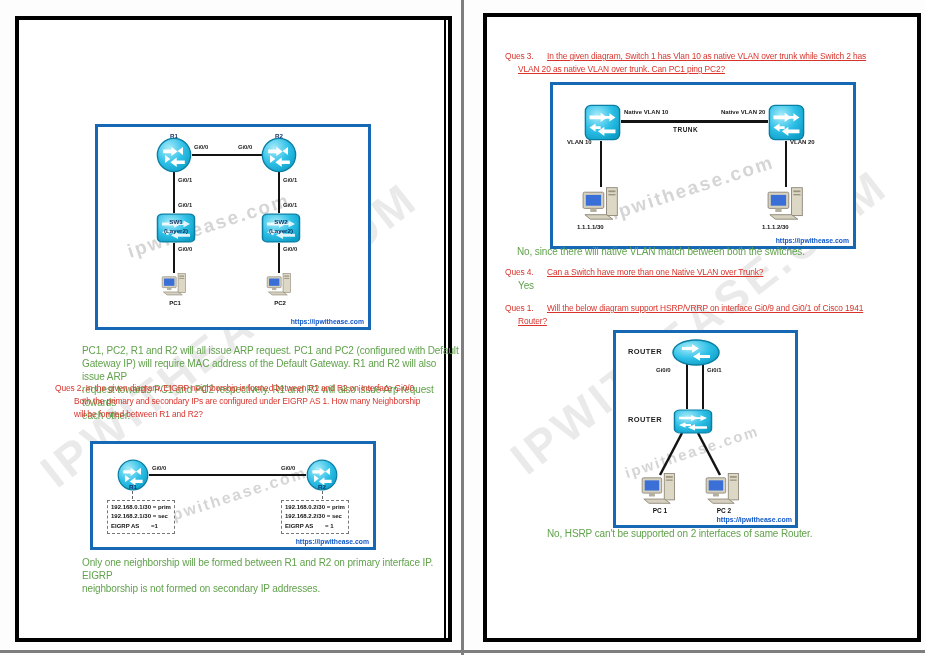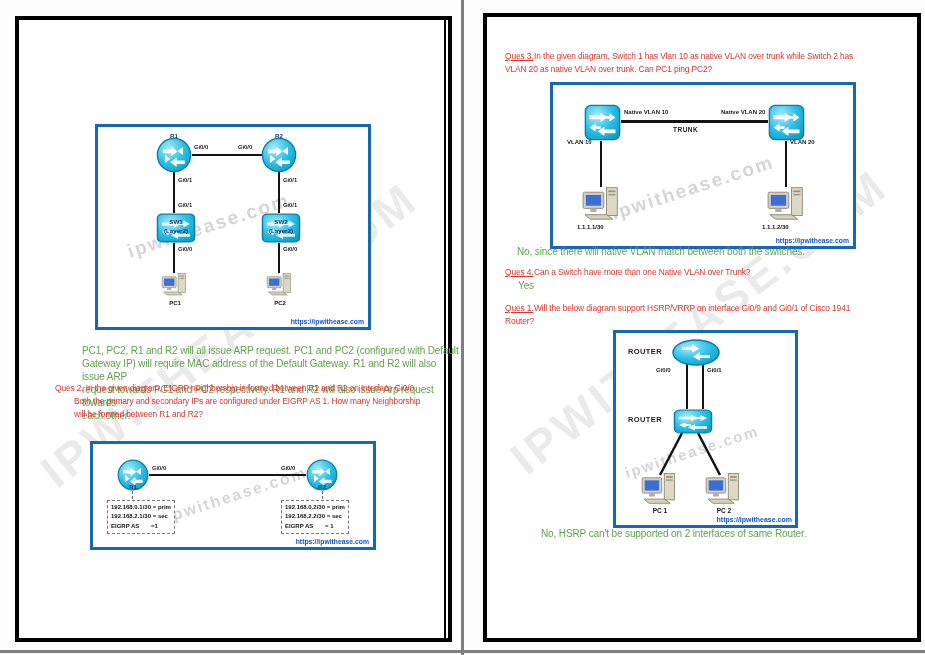--- a/index.html
+++ b/index.html
@@ -5,22 +5,22 @@
   html,body{margin:0;padding:0;}
   body{width:925px;height:655px;position:relative;background:#fdfdfd;font-family:"Liberation Sans",sans-serif;overflow:hidden;}
   .page{position:absolute;background:#fff;border:4px solid #000;}
   .inner-edge{position:absolute;right:2px;top:0;bottom:0;width:2px;background:#000;}
   .vdivider{position:absolute;left:461px;top:0;width:3px;height:655px;background:#7e7e7e;}
   .hbar{position:absolute;left:0;top:650px;width:925px;height:3px;background:#7e7e7e;}
   .title{position:absolute;top:28px;left:0;right:0;text-align:center;font-weight:bold;font-size:11.5px;line-height:18px;color:#111;}
   .title span{text-decoration:underline;}
   .q{position:absolute;color:#d8342c;font-size:8.4px;line-height:13px;letter-spacing:-0.12px;}
   .hang{white-space:pre-line;padding-left:19px;text-indent:-19px;}
-  .p2q .lbl{position:absolute;left:0;top:0;text-decoration:underline;}
-  .p2q .txt{display:block;text-indent:29px;white-space:pre-line;}
+  .p2q .lbl{position:absolute;left:0;top:0;}
+  .p2q .txt{display:block;margin-left:13px;text-indent:29px;white-space:pre-line;text-decoration:underline;}
   .ans{position:absolute;color:#61a24c;font-size:10px;line-height:13px;letter-spacing:-0.12px;white-space:pre-line;}
   .diagram{position:absolute;border:3px solid #1668b4;background:#fff;overflow:hidden;}
   .line{position:absolute;background:#141414;}
   .dash{position:absolute;border-left:1px dashed #666;width:0;}
   .lbl-s{position:absolute;font-size:5.8px;font-weight:bold;color:#1a1a1a;white-space:nowrap;}
   .lbl-navy{position:absolute;font-size:6.2px;font-weight:bold;color:#17356b;white-space:nowrap;text-align:center;}
   .lbl-big{position:absolute;font-size:7.5px;font-weight:bold;color:#222;letter-spacing:0.4px;white-space:nowrap;}
   .ipbox{position:absolute;border:1px dashed #777;background:rgba(255,255,255,.85);font-size:6px;font-weight:bold;line-height:1.58;white-space:pre;padding:2px 3px;color:#111;}
   .iplbl{position:absolute;font-size:6px;font-weight:bold;color:#111;white-space:nowrap;}
   .url{position:absolute;color:#1157c8;font-weight:bold;font-size:6.8px;white-space:nowrap;}
@@ -163,20 +163,22 @@
 
     <div class="ipbox" style="left:14px;top:56px;">192.168.0.1/30 = prim
 192.168.2.1/30 = sec
 EIGRP AS       =1</div>
     <div class="ipbox" style="left:188px;top:56px;">192.168.0.2/30 = prim
 192.168.2.2/30 = sec
 EIGRP AS       = 1</div>
     <div class="url" style="right:4px;bottom:2px;">https://ipwithease.com</div>
   </div>
 
+  <div class="ans" style="left:63px;top:536px;width:378px;">Only one neighborship will be formed between R1 and R2 on primary interface IP. EIGRP
+neighborship is not formed on secondary IP addresses.</div>
 </div>
 
 <div class="page" style="left:483px;top:13px;width:430px;height:621px;">
   <div class="wm-big" style="left:30px;top:420px;">IPWITHEASE.COM</div>
 
   <div class="q p2q" style="left:18px;top:33px;width:400px;">
     <span class="lbl">Ques 3.</span>
     <span class="txt">In the given diagram, Switch 1 has Vlan 10 as native VLAN over trunk while Switch 2 has
 VLAN 20 as native VLAN over trunk. Can PC1 ping PC2?</span>
   </div>
@@ -282,14 +284,14 @@
         <rect x="2" y="8" width="23" height="18" rx="1.5" fill="#d6d0bf" stroke="#8a8475"></rect>
         <rect x="5" y="11" width="17" height="12" fill="#3a6fd8"></rect>
         <rect x="10" y="26" width="7" height="4" fill="#b5af9e"></rect>
         <path d="M4 33 h24 l7 5 h-25 z" fill="#d6d0bf" stroke="#8a8475"></path>
       </svg>
     <div class="iplbl" style="left:24px;top:174px;width:40px;text-align:center;font-size:6.5px;">PC 1</div>
     <div class="iplbl" style="left:88px;top:174px;width:40px;text-align:center;font-size:6.5px;">PC 2</div>
     <div class="url" style="right:3px;bottom:2px;font-size:7px;">https://ipwithease.com</div>
   </div>
 
-  <div class="ans" style="left:54px;top:510px;width:350px;">No, HSRP can't be supported on 2 interfaces of same Router.</div>
+  <div class="ans" style="left:60px;top:510px;width:350px;">No, HSRP can't be supported on 2 interfaces of same Router.</div>
 </div>
 
 </body></html>

